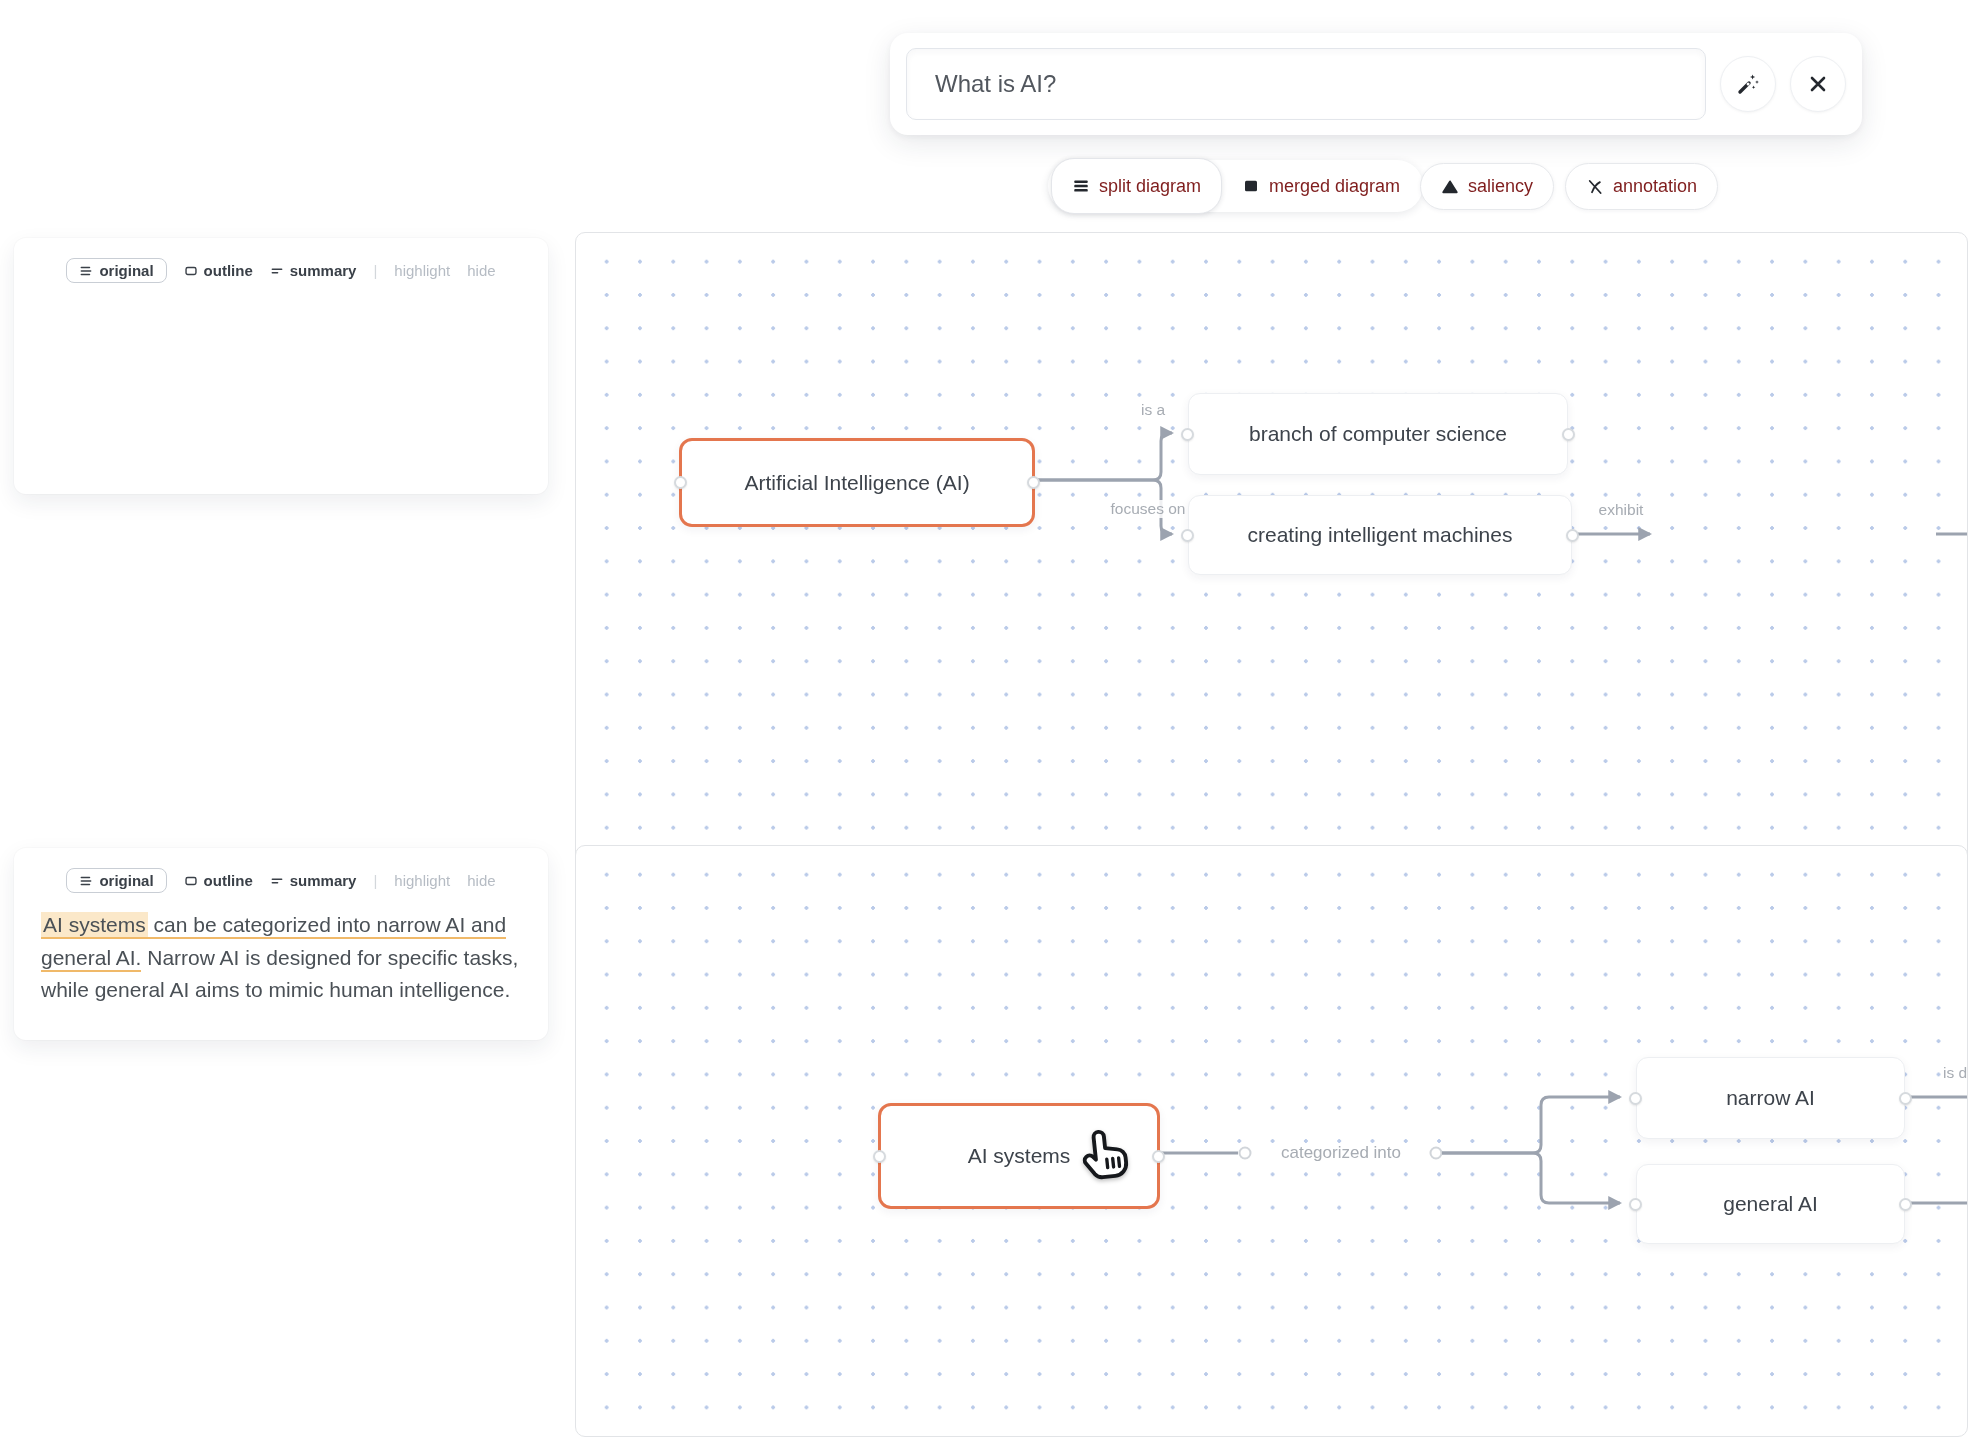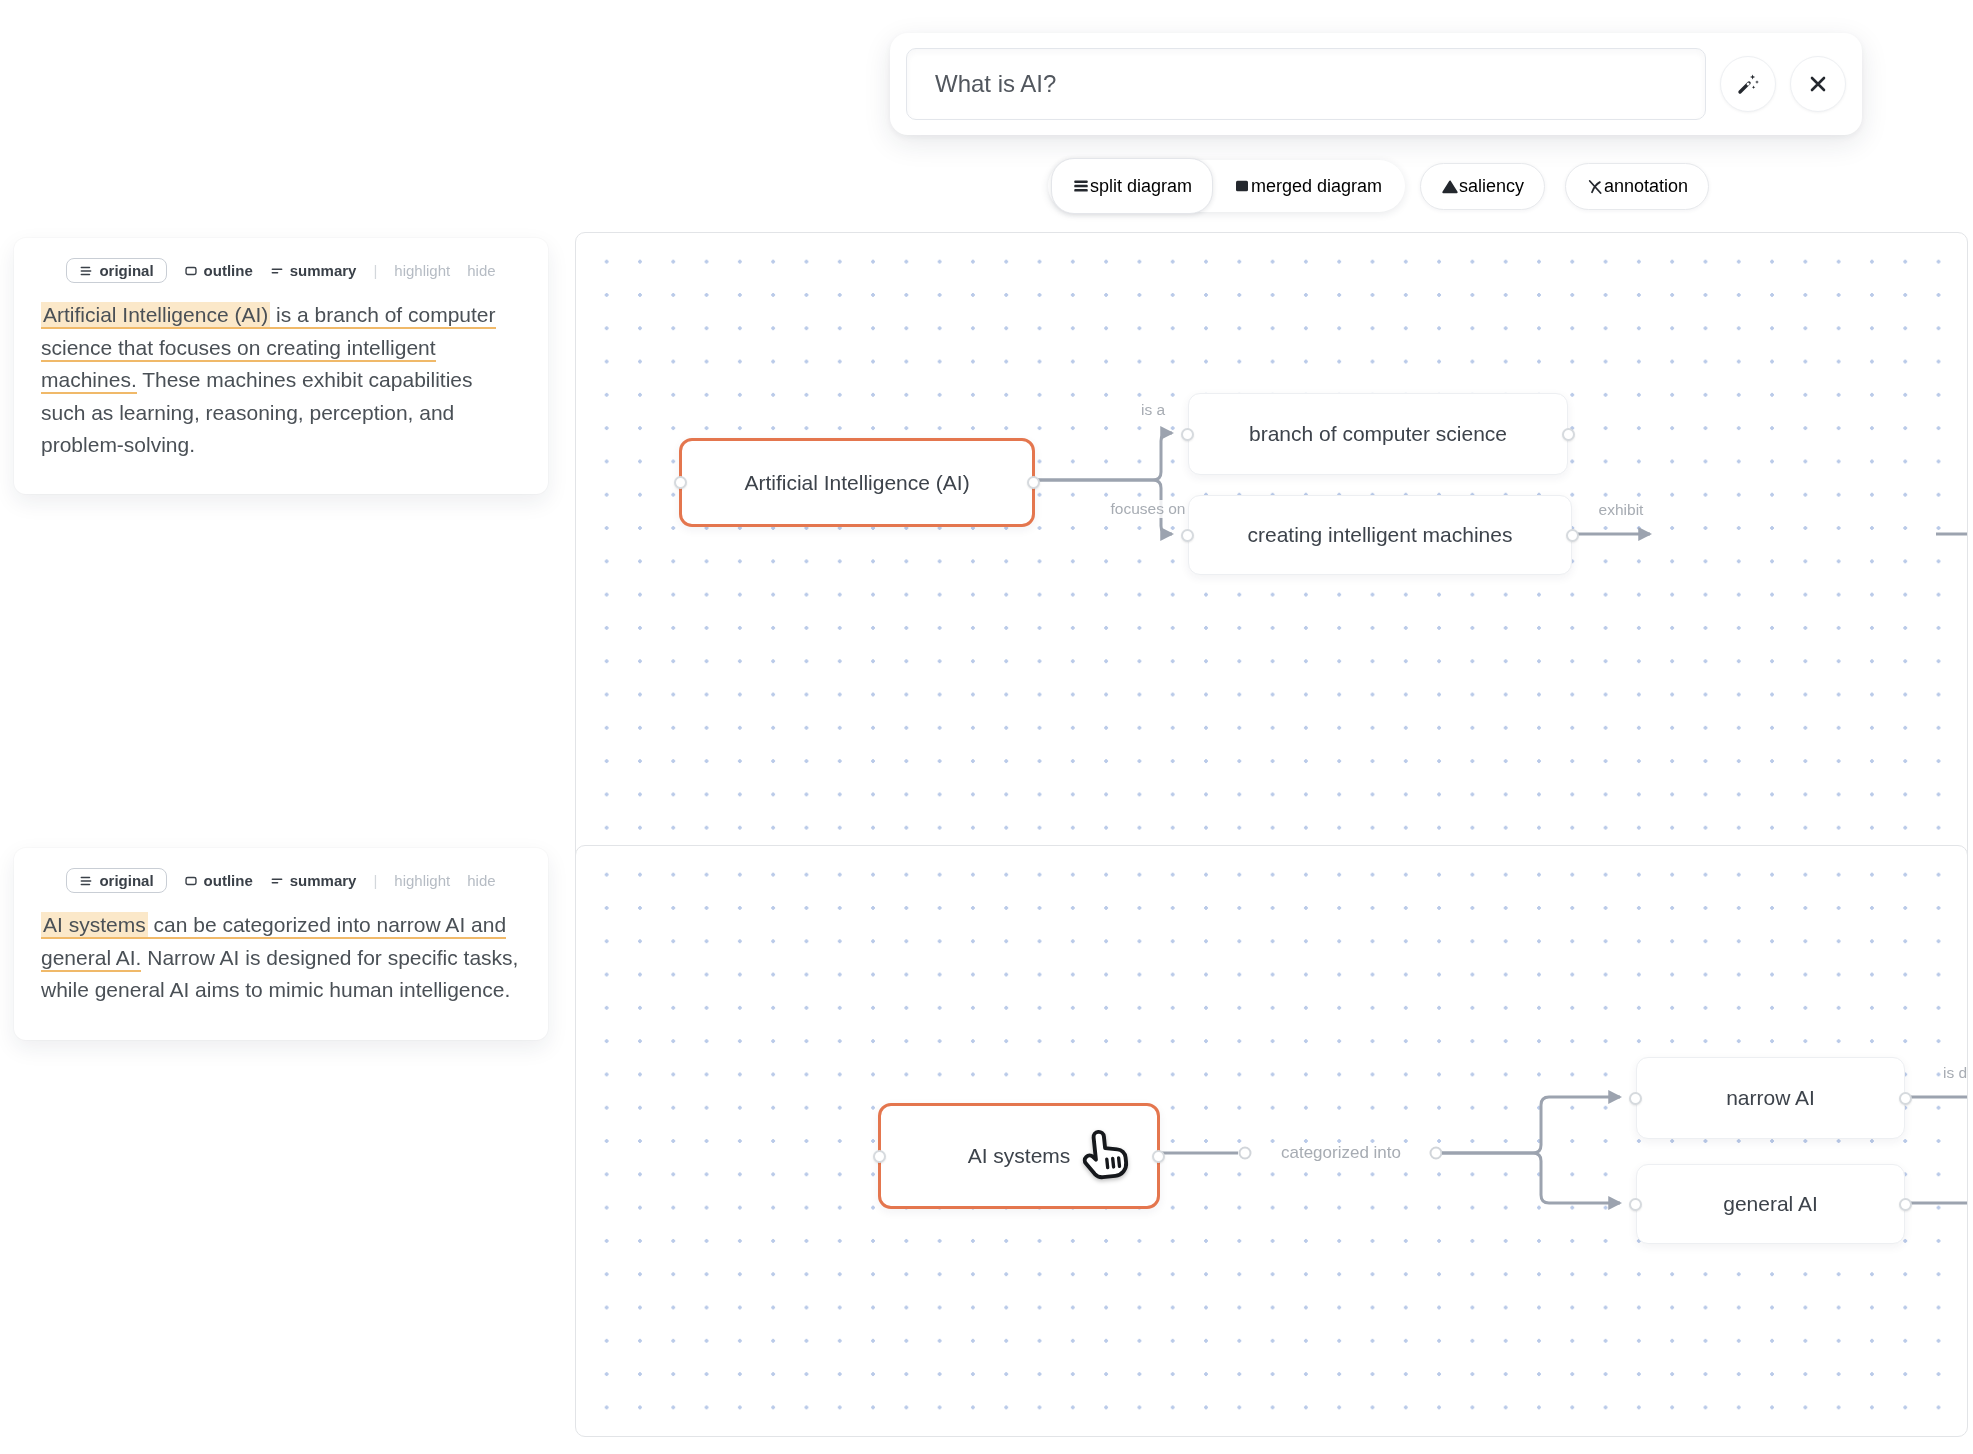--- a/index.html
+++ b/index.html
@@ -12,22 +12,22 @@
     display:flex;align-items:center;padding:0 16px;box-sizing:border-box;gap:14px;}
   .search-input{flex:1;height:70px;border:1px solid #e3e6eb;border-radius:10px;
     box-shadow:inset 0 3px 6px rgba(40,50,70,.04);padding:0 28px;font-size:24px;color:#52575e;
     font-family:inherit;background:#fff;outline:none;}
   .round-btn{width:54px;height:54px;border-radius:50%;background:#fff;border:1px solid #eef0f3;
     box-shadow:0 1px 3px rgba(0,0,0,.05);display:flex;align-items:center;justify-content:center;flex:0 0 auto;cursor:pointer;}
 
   
   .pill-group{position:absolute;left:1048px;top:160px;height:52px;background:#fff;border-radius:26px;
     box-shadow:0 2px 8px rgba(30,40,60,.10);display:flex;align-items:center;padding:3px;box-sizing:border-box;}
-  .pill{height:46px;display:flex;align-items:center;gap:0;padding:4px 20px;border-radius:23px;
-    font-size:18px;color:#000000;white-space:nowrap;cursor:pointer;}
+  .pill{height:46px;display:flex;align-items:center;gap:9px;padding:4px 20px;border-radius:23px;
+    font-size:18px;color:#7f1d1d;white-space:nowrap;cursor:pointer;}
   .pill.selected{background:#fff;border:1px solid #e4e6ea;box-shadow:0 1px 5px rgba(30,40,60,.12);}
   .pill.standalone{position:absolute;top:163px;background:#fff;border:1px solid #e7e9ec;
     box-shadow:0 1px 4px rgba(30,40,60,.06);height:47px;box-sizing:border-box;border-radius:24px;}
 
   
   .panel{position:absolute;left:14px;width:534px;background:#fff;border-radius:12px;
     box-shadow:0 8px 22px rgba(30,40,60,.08),0 0 0 1px rgba(30,40,60,.02);box-sizing:border-box;
     padding:20px 27px 26px 27px;}
   .tabs{display:flex;align-items:center;justify-content:center;gap:17px;font-size:15px;font-weight:700;color:#3a4048;}
   .tab{display:flex;align-items:center;gap:6px;cursor:pointer;white-space:nowrap;}
@@ -148,21 +148,20 @@
       <span>summary</span>
     </span>
     <span class="tab-sep">|</span>
     <span class="tab dim">
         <span>highlight</span>
       </span>
     <span class="tab dim">
         <span>hide</span>
       </span>
   </div>
-  <div class="panel-text"><span class="seg-hi">Artificial Intelligence (AI)</span><span class="seg-ul"> is a branch of computer science that focuses on creating intelligent machines.</span><span> These machines exhibit capabilities such as learning, reasoning, perception, and problem-solving.</span></div>
 </div>
 
 <div class="panel" style="top:848px;height:192px;">
   <div class="tabs">
     <span class="tab boxed">
       <span class="icon">
         <svg width="14" height="14" viewBox="0 0 24 24">
             <path d="M4 6 H18 M4 12 H20 M4 18 H18" stroke="#3a4048" stroke-width="2.6" stroke-linecap="round"></path>
           </svg>
       </span>

